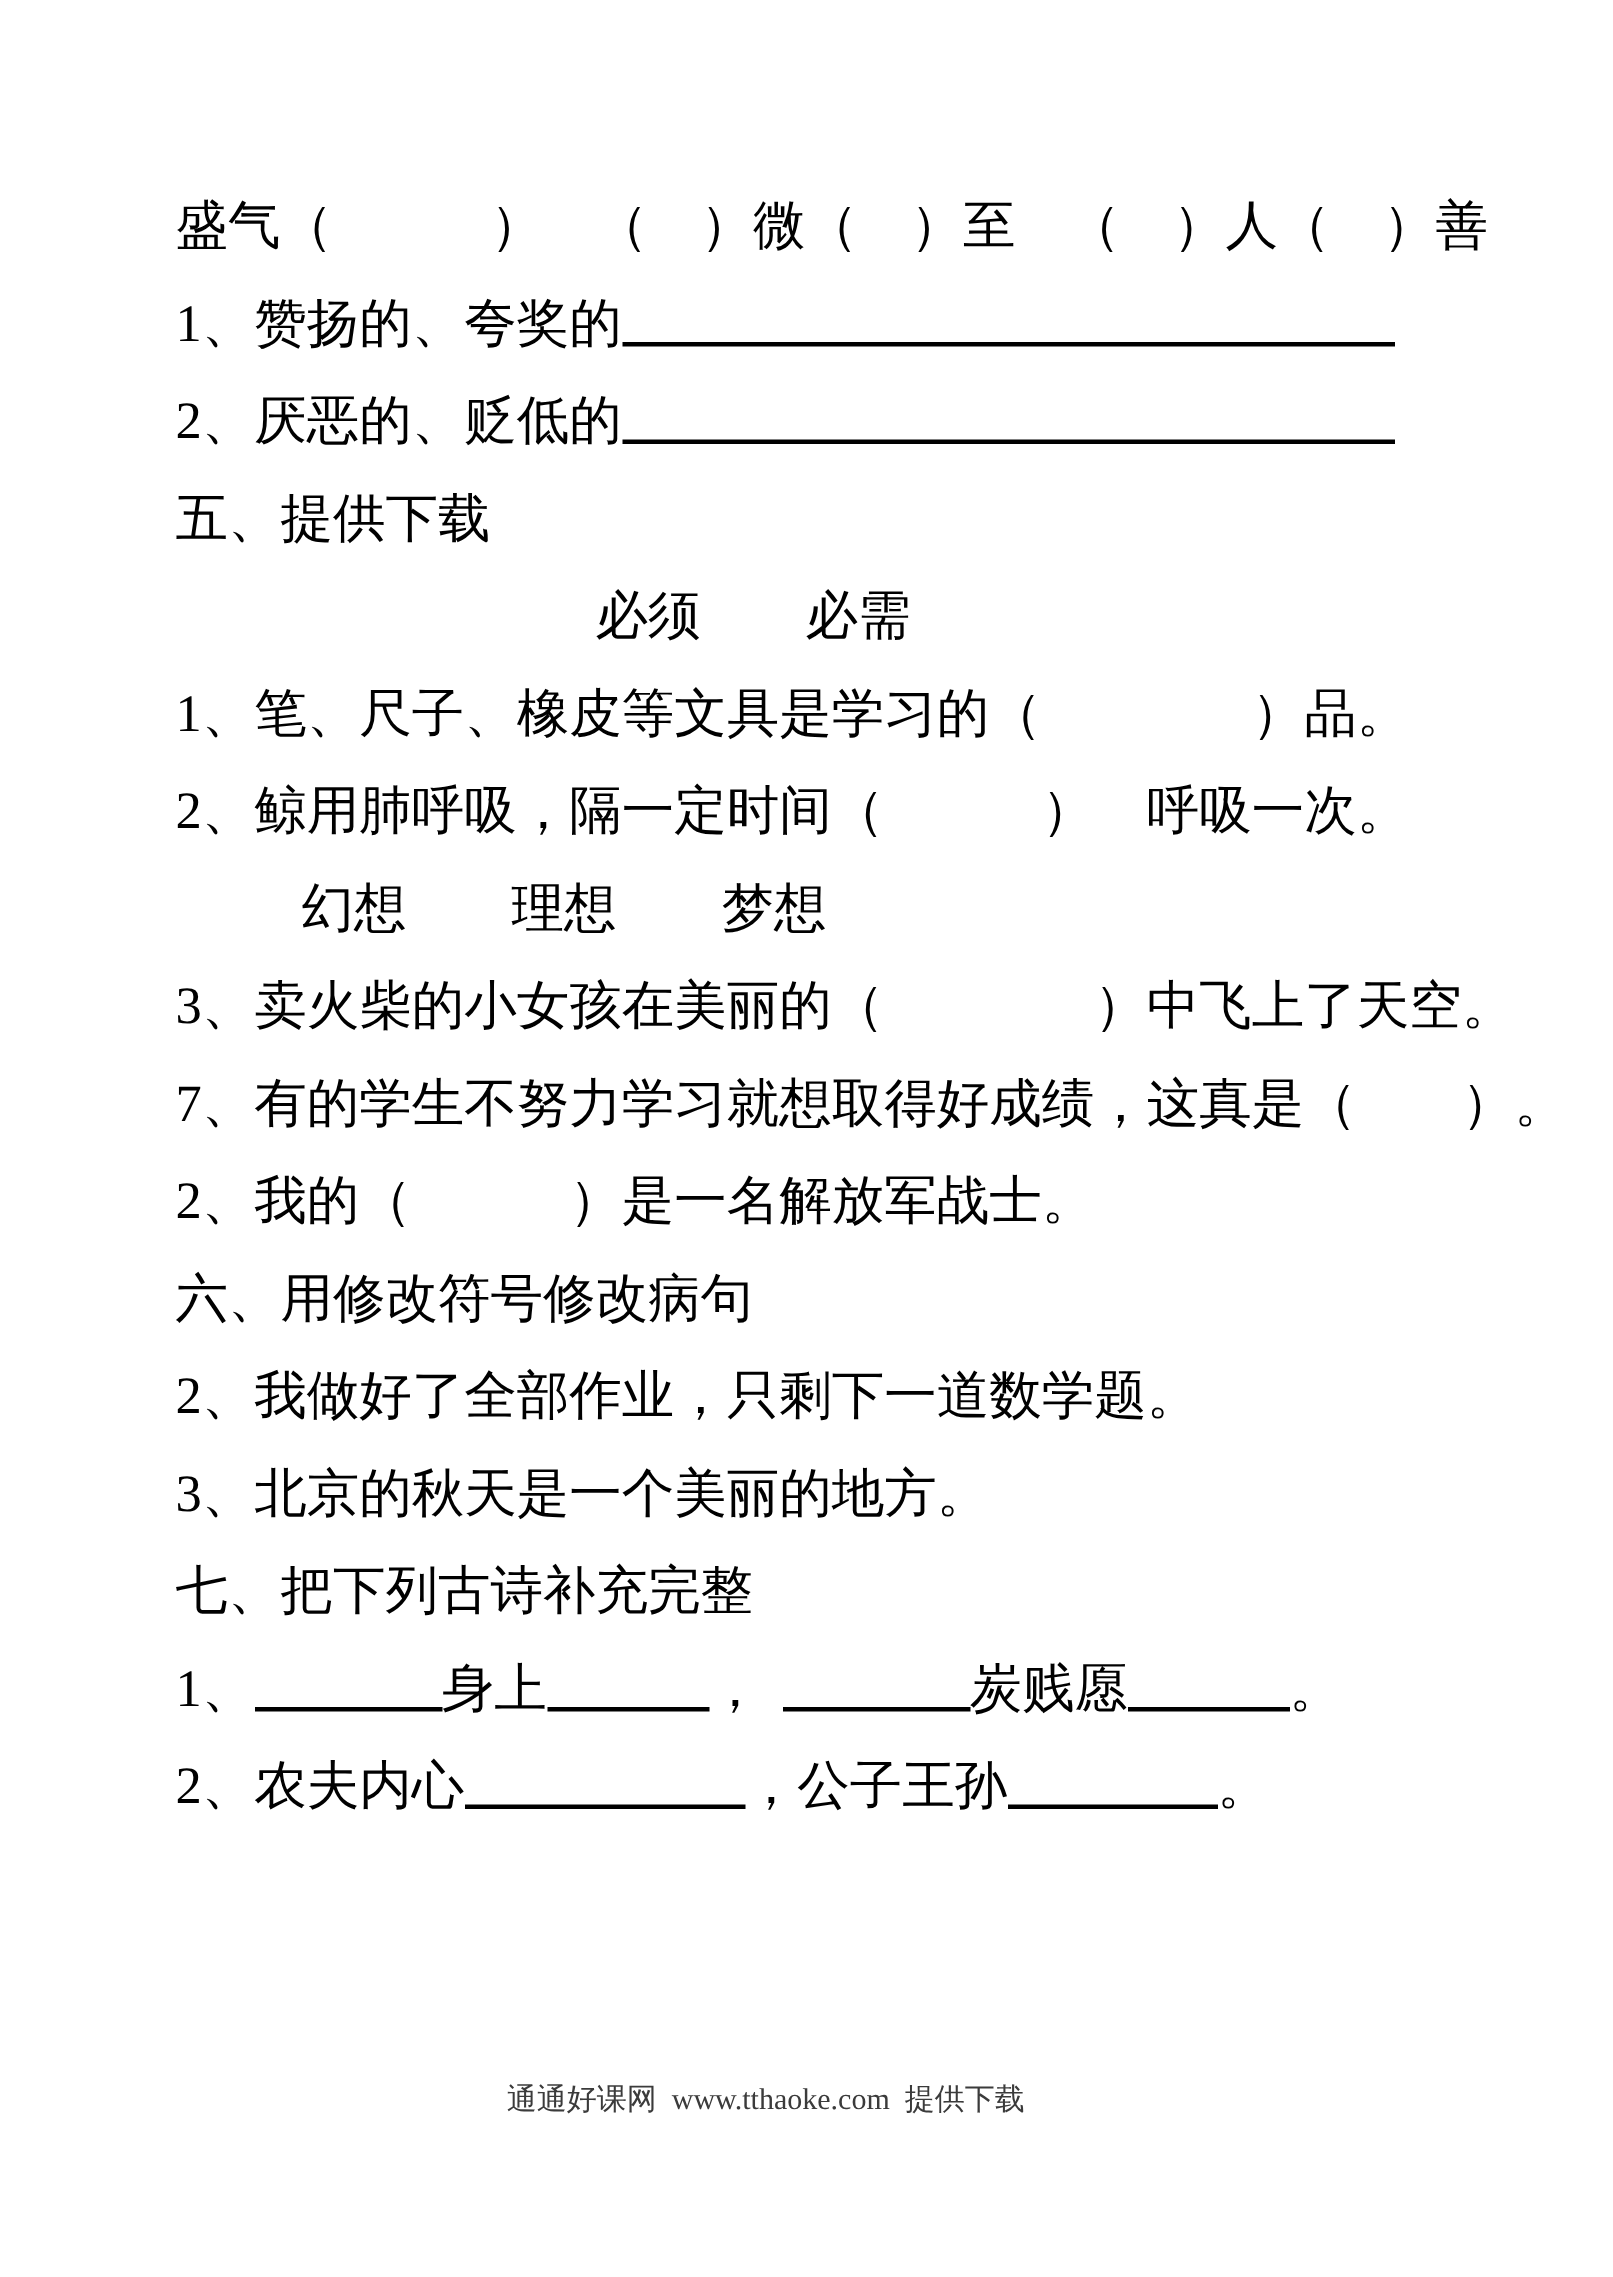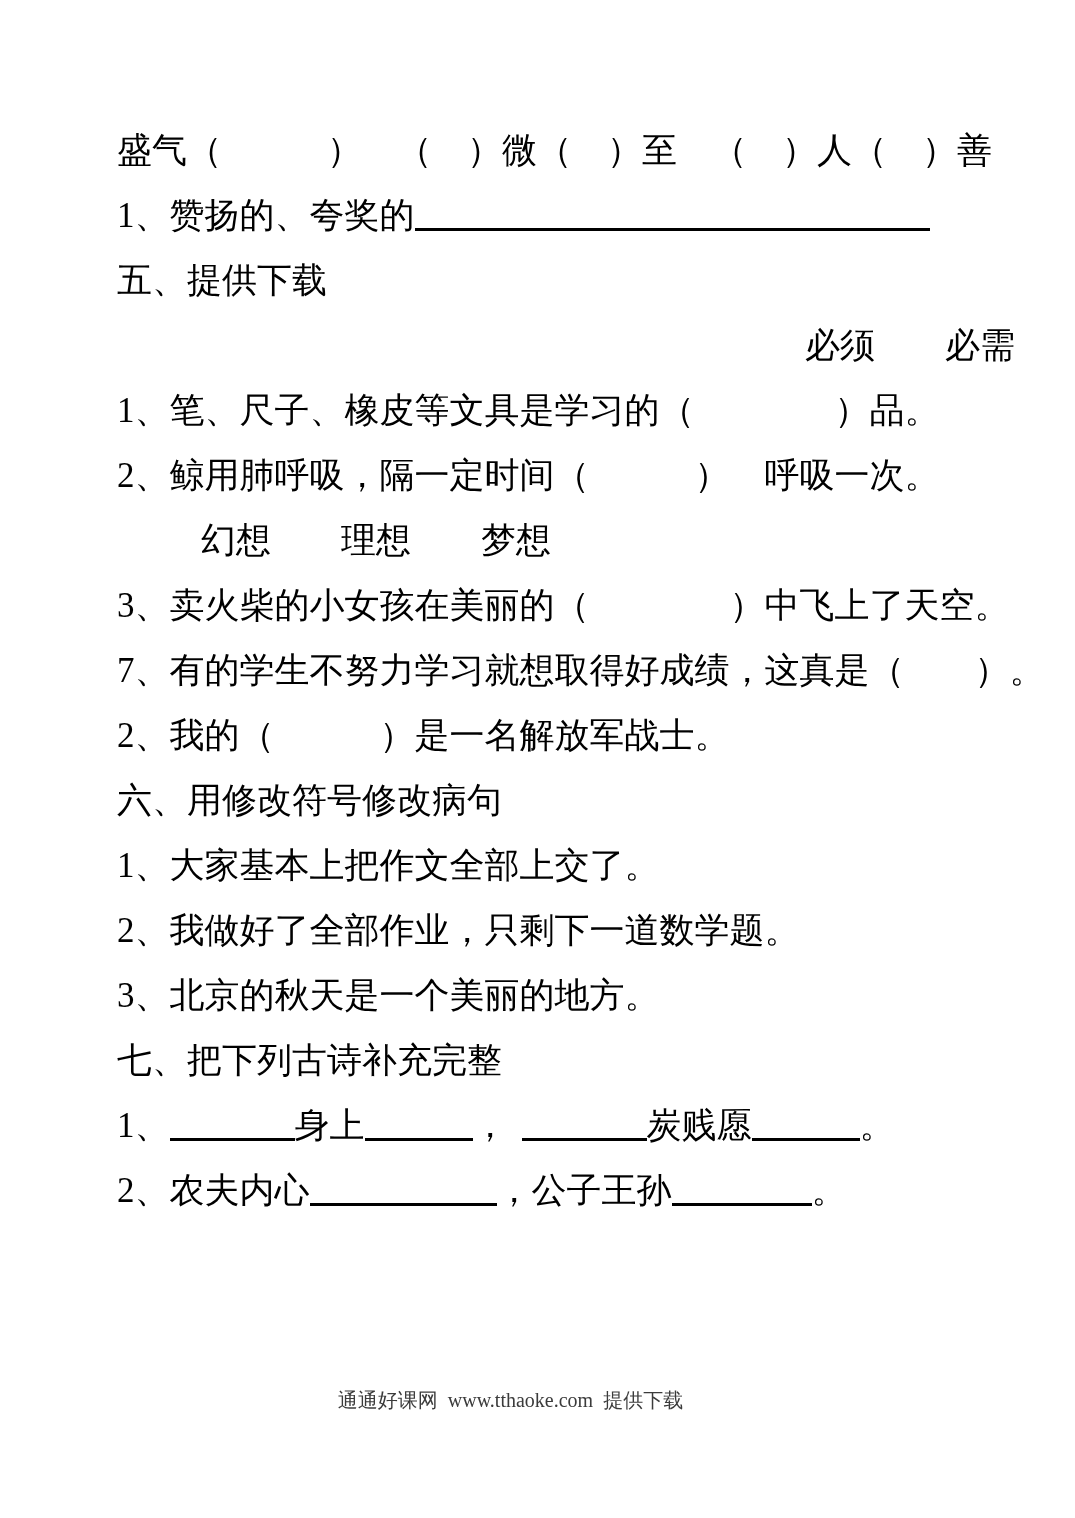--- a/index.html
+++ b/index.html
@@ -26,21 +26,21 @@
     left: 117px;
     right: 60px;
   }
   .line {
     height: 65px;
     line-height: 65px;
     font-size: 35px;
     white-space: pre;
     letter-spacing: 0;
   }
-  .word-bank-1 { margin-left: 280px; text-align: right; }
+  .word-bank-1 { margin-left: 280px; }
   .word-bank-2 { margin-left: 84px; }
   .blank {
     display: inline-block;
     height: 3px;
     background: #000000;
     vertical-align: -4px;
   }
   .footer {
     position: absolute;
     top: 1386px;
@@ -58,40 +58,40 @@
 <body>
 
 <div class="page">
   <div class="content">
 
     <div class="line">盛气（　　　）　（　）微（　）至　（　）人（　）善</div>
 
 
     <div class="line"><span>1、赞扬的、夸奖的</span><span class="blank" style="width:515px"></span></div>
 
+    <div class="line"><span>2、厌恶的、贬低的</span><span class="blank" style="width:515px"></span></div>
 
     <div class="line">五、提供下载</div>
 
     <div class="line word-bank-1">必须　　必需</div>
 
     <div class="line">1、笔、尺子、橡皮等文具是学习的（　　　　）品。</div>
 
     <div class="line">2、鲸用肺呼吸，隔一定时间（　　　）　呼吸一次。</div>
 
     <div class="line word-bank-2">幻想　　理想　　梦想</div>
 
     <div class="line">3、卖火柴的小女孩在美丽的（　　　　）中飞上了天空。</div>
 
     <div class="line">7、有的学生不努力学习就想取得好成绩，这真是（　　）。</div>
 
     <div class="line">2、我的（　　　）是一名解放军战士。</div>
 
     <div class="line">六、用修改符号修改病句</div>
 
-    <div class="line">1、大家基本上把作文全部上交了。</div>
 
     <div class="line">2、我做好了全部作业，只剩下一道数学题。</div>
 
     <div class="line">3、北京的秋天是一个美丽的地方。</div>
 
     <div class="line">七、把下列古诗补充完整</div>
 
     <div class="line"><span>1、</span><span class="blank" style="width:125px"></span><span>身上</span><span class="blank" style="width:108px"></span><span>，</span><span class="blank" style="width:125px; margin-left:14px"></span><span>炭贱愿</span><span class="blank" style="width:108px"></span><span>。</span></div>
 
     <div class="line"><span>2、农夫内心</span><span class="blank" style="width:187px"></span><span>，公子王孙</span><span class="blank" style="width:140px"></span><span>。</span></div>

